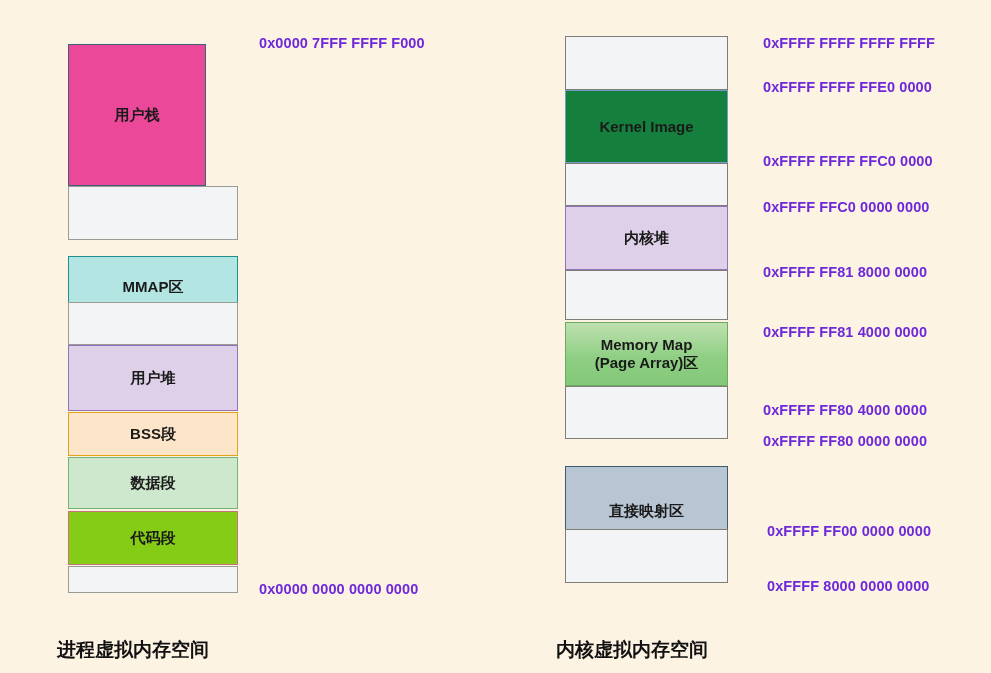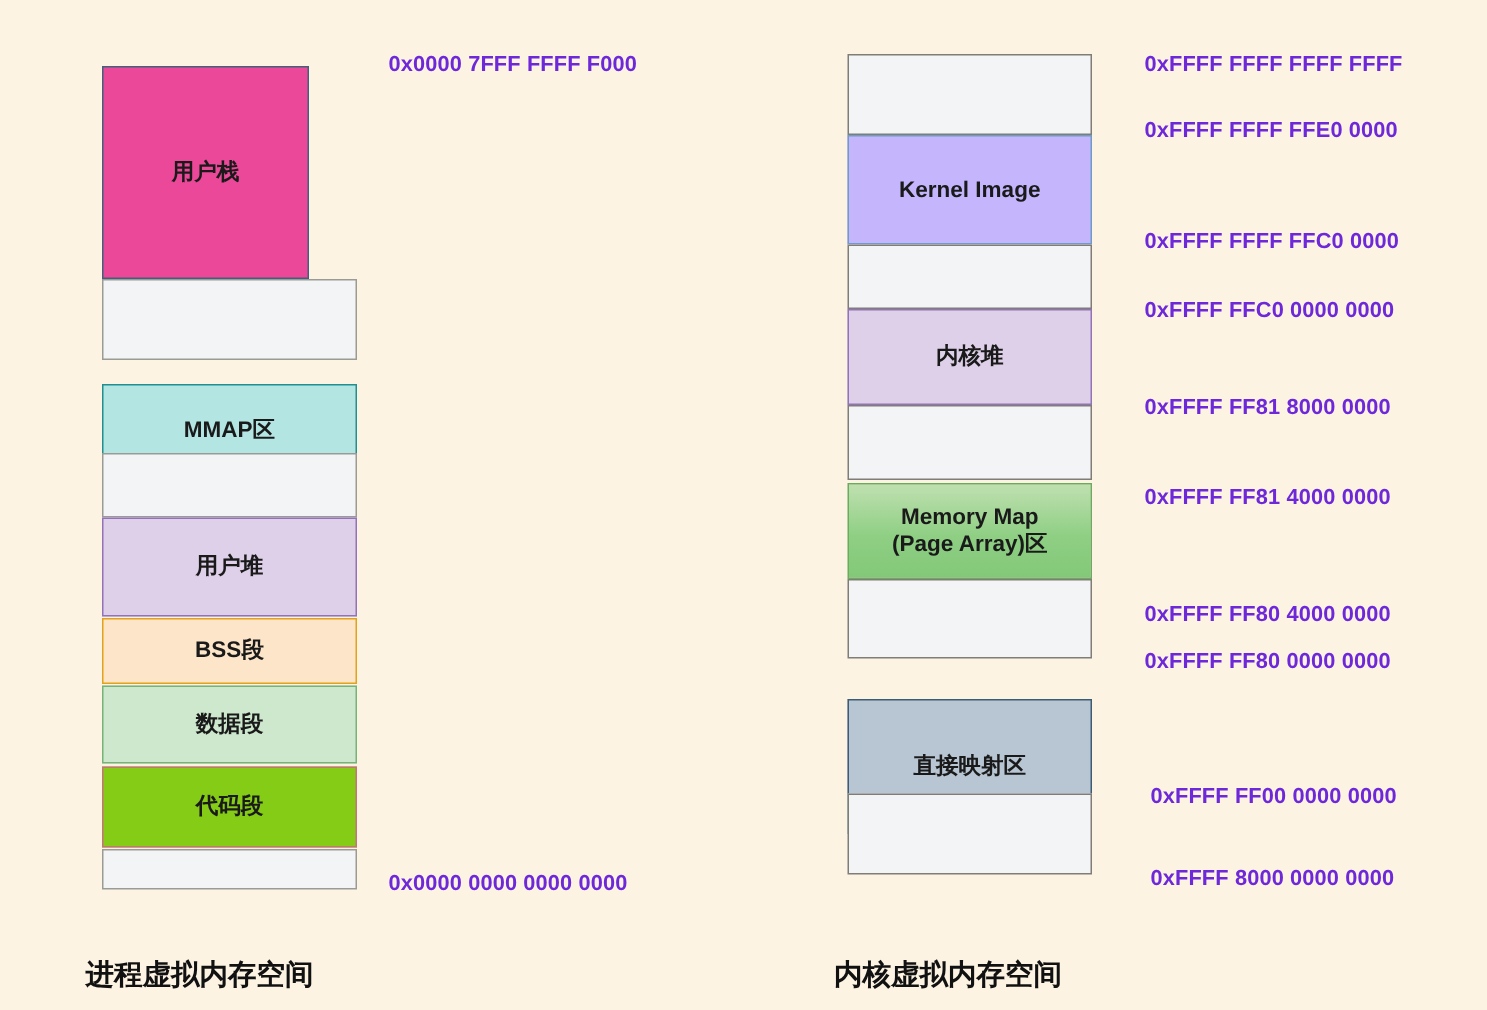--- a/index.html
+++ b/index.html
@@ -84,21 +84,21 @@
     <div class="addr" style="left:259px;top:35px;">0x0000 7FFF FFFF F000</div>
     <div class="addr" style="left:259px;top:581px;">0x0000 0000 0000 0000</div>
 
     <div class="caption" style="left:57px;top:637px;">进程虚拟内存空间</div>
   </div>
 
   <div class="column">
 
     <div class="seg empty" style="left:565px;top:36px;width:163px;height:54px;border-color:#807d76;"></div>
 
-    <div class="seg" style="left:565px;top:90px;width:163px;height:73px;background:#c4b5fd;border:1.5px solid #6f9bc7;font-size:15px;">
+    <div class="seg" style="left:565px;top:90px;width:163px;height:73px;background:#15803d;border:1.5px solid #6f9bc7;font-size:15px;">
       <span>Kernel Image</span>
     </div>
 
     <div class="seg empty" style="left:565px;top:163px;width:163px;height:43px;border-color:#807d76;"></div>
 
     <div class="seg" style="left:565px;top:206px;width:163px;height:64px;background:#ddd0e8;border:1.5px solid #9272b8;font-size:15px;">
       <span>内核堆</span>
     </div>
 
     <div class="seg empty" style="left:565px;top:270px;width:163px;height:50px;border-color:#807d76;"></div>

